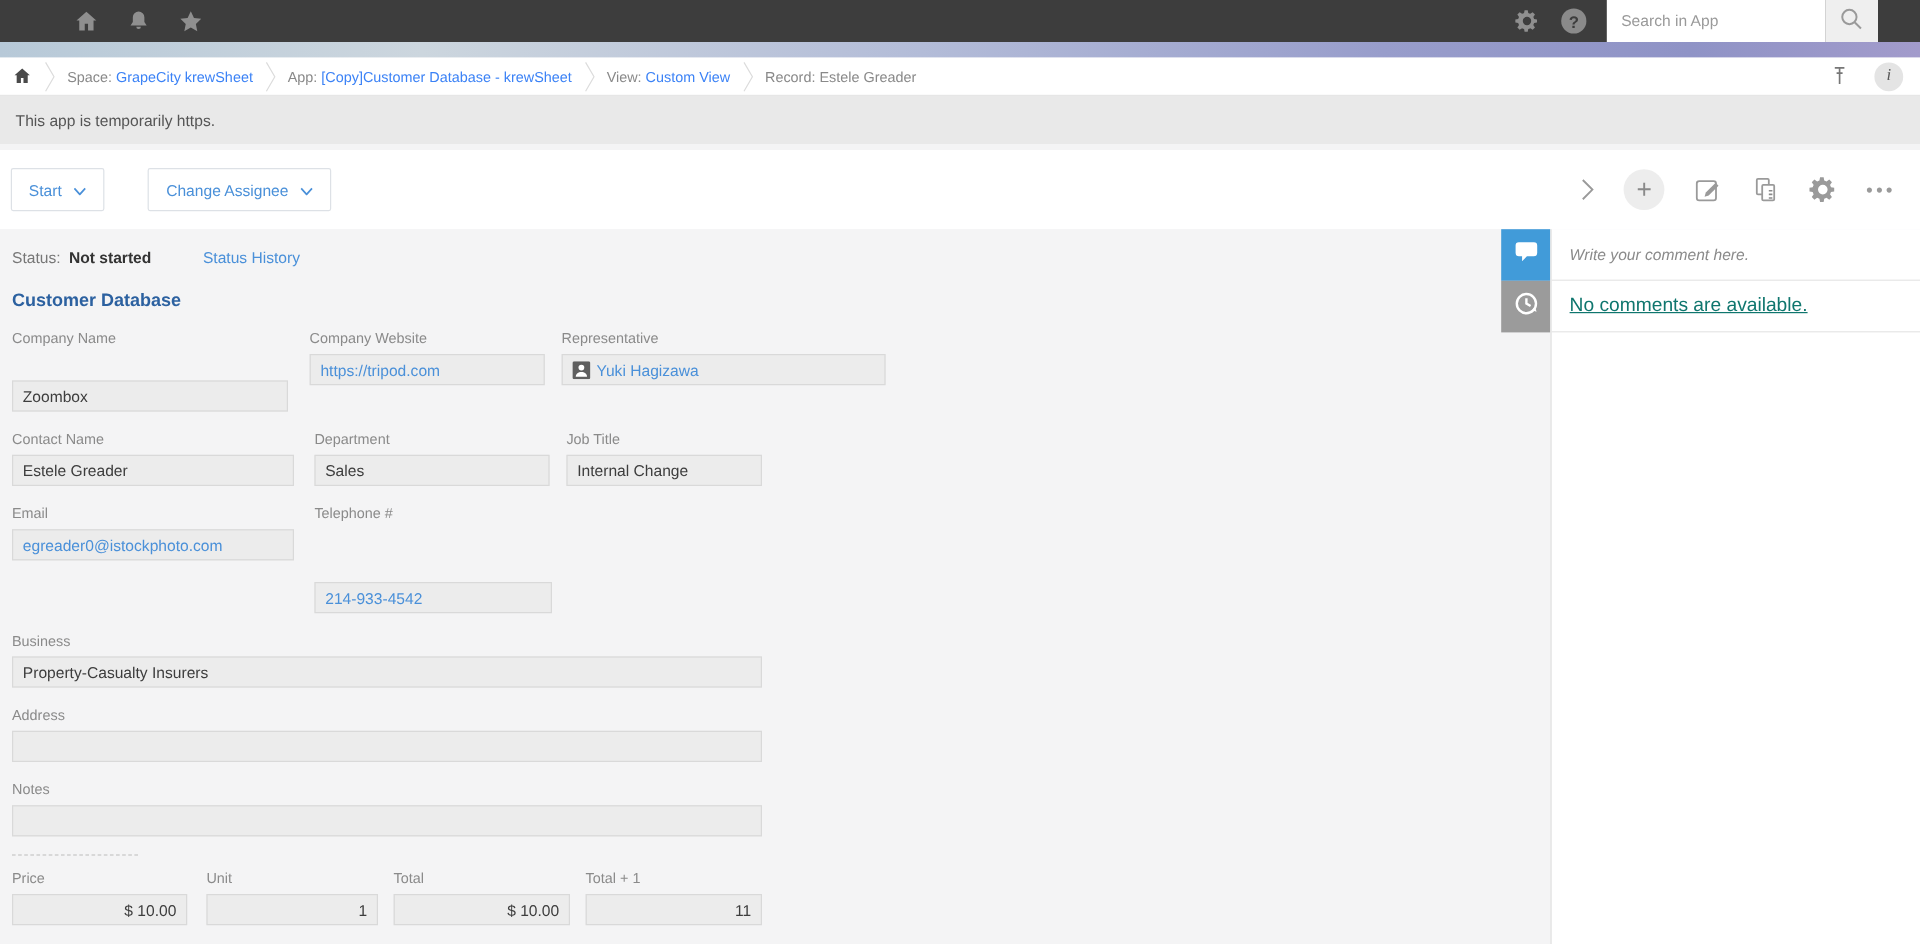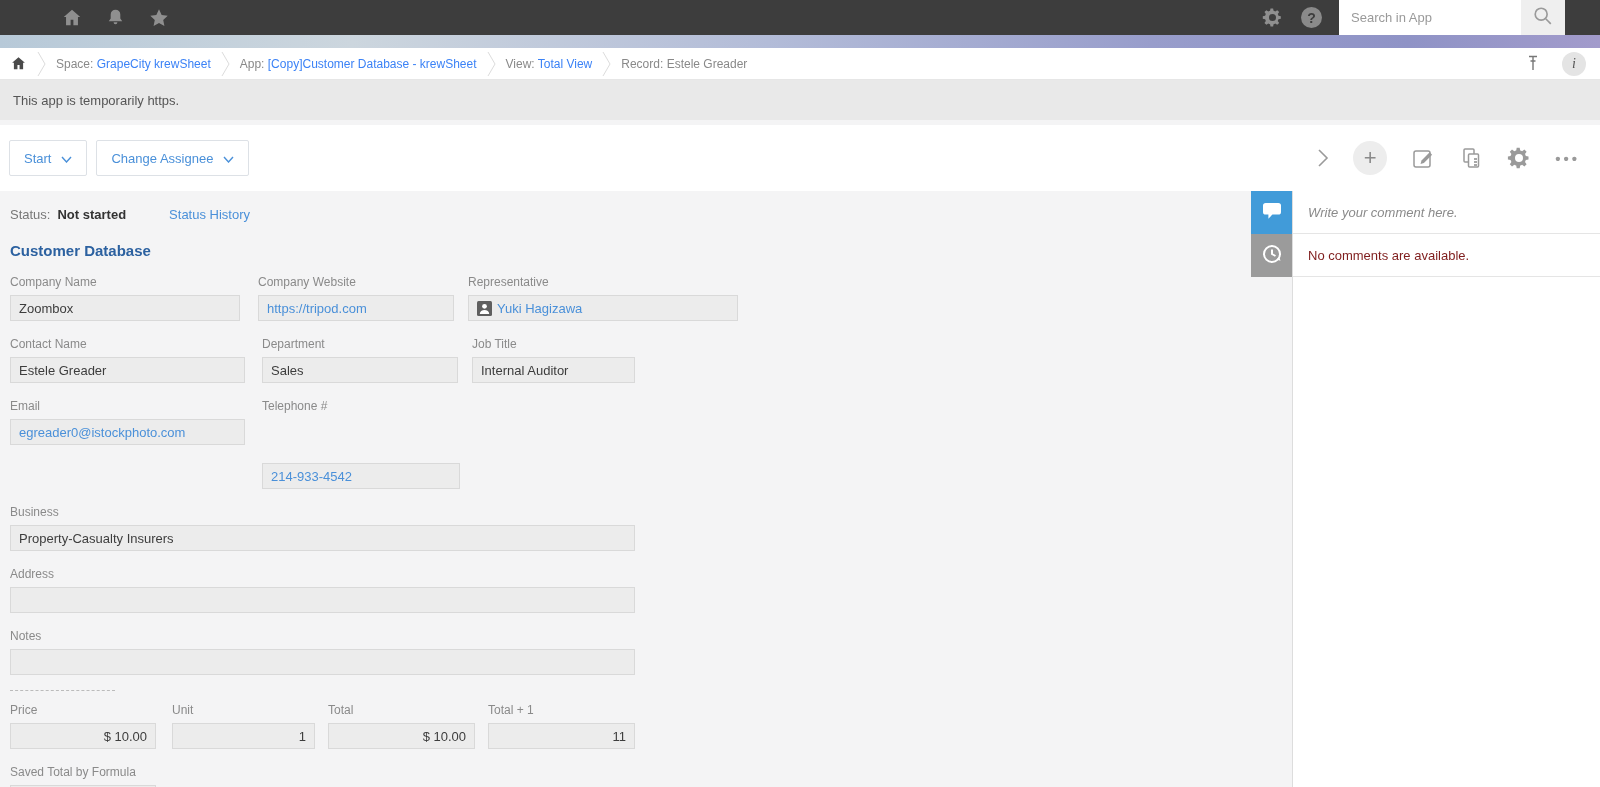--- a/index.html
+++ b/index.html
@@ -31,21 +31,21 @@
   .bc-link { color:#3b82f6; text-decoration:none; cursor:pointer; }
   .bc-right { margin-left:auto; display:flex; align-items:center; gap:22px; }
   .info-circle { width:24px; height:24px; border-radius:50%; background:#e4e4e4; display:flex; align-items:center; justify-content:center;
                  font-family:"Liberation Serif", serif; font-style:italic; font-size:14px; color:#555; cursor:pointer; }
 
   
   .banner { height:40px; background:#e9e9e9; display:flex; align-items:center; padding-left:13px; font-size:13px; color:#555; }
   .gap4 { height:5px; background:#f4f4f5; }
 
   
-  .toolbar { height:66px; background:#ffffff; display:flex; align-items:center; padding:0 20px 0 9px; }
+  .toolbar { height:66px; background:#ffffff; display:flex; align-items:center; padding:0 20px 0 9px;gap:27px; }
   .proc-btn { height:36px; background:#fff; border:1px solid #dde1e6; border-radius:2px; color:#4a90d9; font-size:13px;
               display:flex; align-items:center; gap:10px; padding:0 14px; margin-right:9px; cursor:pointer; font-family:"Liberation Sans", sans-serif; }
   .toolbar-right { margin-left:auto; display:flex; align-items:center; gap:24px; }
   .t-icon { cursor:pointer; display:flex; align-items:center; justify-content:center; }
   .plus-circle { width:34px; height:34px; border-radius:50%; background:#ededed; color:#8a8a8a; font-size:22px; font-weight:300;
                  display:flex; align-items:center; justify-content:center; }
   .ellipsis { color:#9a9a9a; font-size:15px; letter-spacing:3px; font-weight:bold; }
 
   
   .body { display:flex; height:596px; background:#f4f4f5; }
@@ -69,21 +69,21 @@
   
   .side-panel { width:349px; display:flex; }
   .tab-col { width:41px; display:flex; flex-direction:column; }
   .tab { width:41px; height:43px; display:flex; align-items:center; justify-content:center; cursor:pointer; }
   .tab.comment { background:#419bd9; }
   .tab.history { background:#9b9b9b; }
   .panel-content { width:308px; background:#ffffff; border-left:1px solid #dddddd; }
   .comment-input-row { height:43px; border-bottom:1px solid #e5e5e5; display:flex; align-items:center; padding-left:15px;
                        font-size:13px; color:#8a8a8a; font-style:italic; cursor:text; }
   .comment-empty-row { height:43px; border-bottom:1px solid #e5e5e5; display:flex; align-items:center; padding-left:15px;
-                       font-size:13px; color:#7f1d1d; }
+                       font-size:16px; color:#0f766e;text-decoration:underline; }
 </style>
 </head>
 <body>
 
 <div class="topbar">
   <div class="topbar-left">
     <div class="tb-icon hamburger">
         <span></span>
         <span></span>
         <span></span>
@@ -144,21 +144,21 @@
       <svg width="9" height="26" viewBox="0 0 9 26" fill="none">
         <polyline points="1,1 8,13 1,25" stroke="#dcdcdc"></polyline>
       </svg>
     </span>
   <span class="bc-item"><span>App: </span><a class="bc-link">[Copy]Customer Database - krewSheet</a></span>
   <span class="bc-sep">
       <svg width="9" height="26" viewBox="0 0 9 26" fill="none">
         <polyline points="1,1 8,13 1,25" stroke="#dcdcdc"></polyline>
       </svg>
     </span>
-  <span class="bc-item"><span>View: </span><a class="bc-link">Total View</a></span>
+  <span class="bc-item"><span>View: </span><a class="bc-link">Custom View</a></span>
   <span class="bc-sep">
       <svg width="9" height="26" viewBox="0 0 9 26" fill="none">
         <polyline points="1,1 8,13 1,25" stroke="#dcdcdc"></polyline>
       </svg>
     </span>
   <span class="bc-item"><span>Record: </span><span>Estele Greader</span></span>
   <span class="bc-right">
     <span class="tb-icon">
       <svg width="14" height="17" viewBox="0 0 14 17" fill="none">
           <path d="M3 1.5h8M7 1.5V15M4.5 6h5" stroke="#777" stroke-width="1.4"></path>
@@ -221,21 +221,21 @@
 
     <div class="status-row">
       <span>Status:</span>
       <span class="status-value">Not started</span>
       <a class="status-history">Status History</a>
     </div>
 
     <div class="record-title">Customer Database</div>
 
     <div class="frow">
-      <div class="fgroup" style="width:230px; margin-right:18px;">
+      <div class="fgroup" style="width:230px; margin-right:18px;gap:22px;">
         <div class="flabel">Company Name</div>
         <div class="fbox">Zoombox</div>
       </div>
       <div class="fgroup" style="width:196px; margin-right:14px;">
         <div class="flabel">Company Website</div>
         <div class="fbox link">
             <a class="ulink" style="margin-left:0;">https://tripod.com</a>
           </div>
       </div>
       <div class="fgroup" style="width:270px;">
@@ -257,21 +257,21 @@
       <div class="fgroup" style="width:235px; margin-right:17px;">
         <div class="flabel">Contact Name</div>
         <div class="fbox">Estele Greader</div>
       </div>
       <div class="fgroup" style="width:196px; margin-right:14px;">
         <div class="flabel">Department</div>
         <div class="fbox">Sales</div>
       </div>
       <div class="fgroup" style="width:163px;">
         <div class="flabel">Job Title</div>
-        <div class="fbox">Internal Auditor</div>
+        <div class="fbox">Internal Change</div>
       </div>
     </div>
 
     <div class="frow">
       <div class="fgroup" style="width:235px; margin-right:17px;">
         <div class="flabel">Email</div>
         <div class="fbox link">
             <a class="ulink" style="margin-left:0;">egreader0@istockphoto.com</a>
           </div>
       </div>

